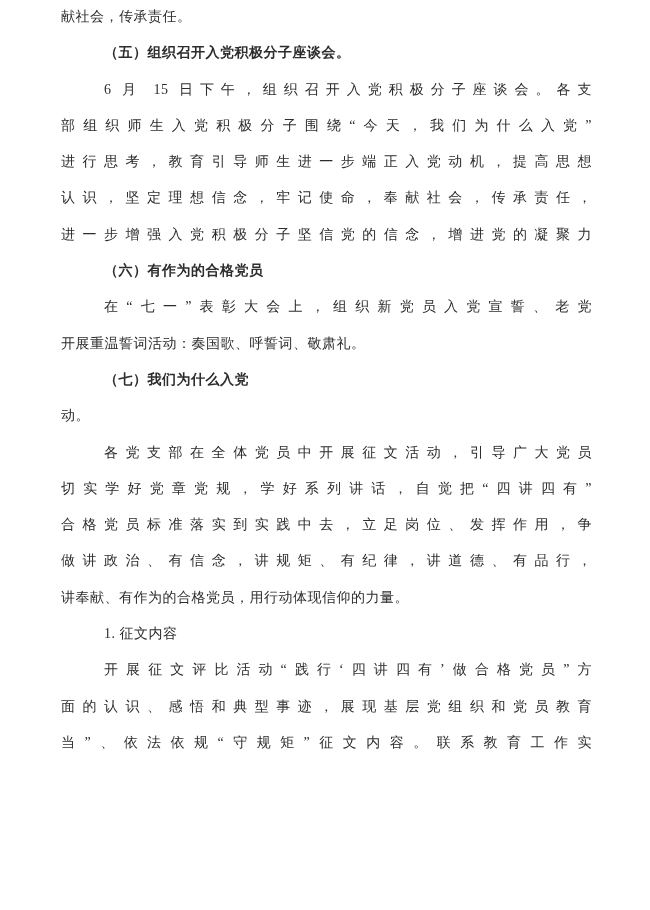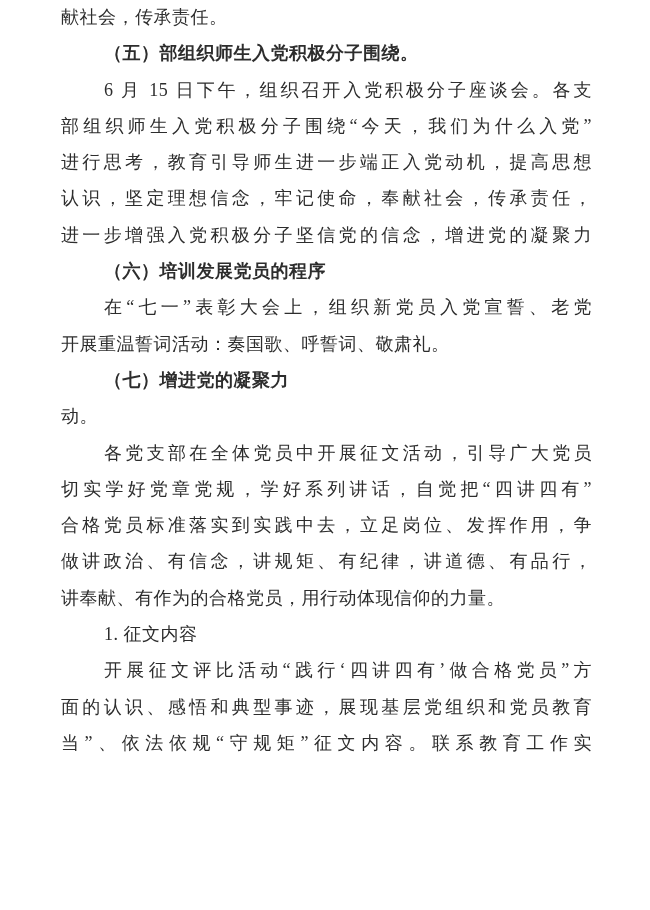--- a/index.html
+++ b/index.html
@@ -18,21 +18,21 @@
   .textblock {
     position: absolute;
     left: 61px;
     top: -1px;
     width: 531px;
     color: #2d2d2d;
   }
   .line {
     height: 36.3px;
     line-height: 36.3px;
-    font-size: 18px;
+    font-size: 14px;
     letter-spacing: 0.5px;
     overflow: hidden;
   }
   .line.left {
     text-align: left;
   }
   .line.justify {
     text-align: justify;
     text-align-last: justify;
     -moz-text-align-last: justify;
@@ -44,30 +44,30 @@
   .line.heading {
     font-weight: bold;
   }
 </style>
 </head>
 <body>
 
 <div class="page">
   <div class="textblock" id="textblock">
       <div class="line body left">献社会，传承责任。</div>
-      <div class="line heading left indent">（五）部组织师生入党积极分子围绕。</div>
+      <div class="line heading left indent">（五）组织召开入党积极分子座谈会。</div>
       <div class="line body justify indent">6 月 15 日下午，组织召开入党积极分子座谈会。各支</div>
       <div class="line body justify">部组织师生入党积极分子围绕“今天，我们为什么入党”</div>
       <div class="line body justify">进行思考，教育引导师生进一步端正入党动机，提高思想</div>
       <div class="line body justify">认识，坚定理想信念，牢记使命，奉献社会，传承责任，</div>
       <div class="line body justify">进一步增强入党积极分子坚信党的信念，增进党的凝聚力</div>
-      <div class="line heading left indent">（六）培训发展党员的程序</div>
+      <div class="line heading left indent">（六）有作为的合格党员</div>
       <div class="line body justify indent">在“七一”表彰大会上，组织新党员入党宣誓、老党</div>
       <div class="line body left">开展重温誓词活动：奏国歌、呼誓词、敬肃礼。</div>
-      <div class="line heading left indent">（七）增进党的凝聚力</div>
+      <div class="line heading left indent">（七）我们为什么入党</div>
       <div class="line body left">动。</div>
       <div class="line body justify indent">各党支部在全体党员中开展征文活动，引导广大党员</div>
       <div class="line body justify">切实学好党章党规，学好系列讲话，自觉把“四讲四有”</div>
       <div class="line body justify">合格党员标准落实到实践中去，立足岗位、发挥作用，争</div>
       <div class="line body justify">做讲政治、有信念，讲规矩、有纪律，讲道德、有品行，</div>
       <div class="line body left">讲奉献、有作为的合格党员，用行动体现信仰的力量。</div>
       <div class="line body left indent">1. 征文内容</div>
       <div class="line body justify indent">开展征文评比活动“践行‘四讲四有’做合格党员”方</div>
       <div class="line body justify">面的认识、感悟和典型事迹，展现基层党组织和党员教育</div>
       <div class="line body justify">当”、依法依规“守规矩”征文内容。联系教育工作实</div>

